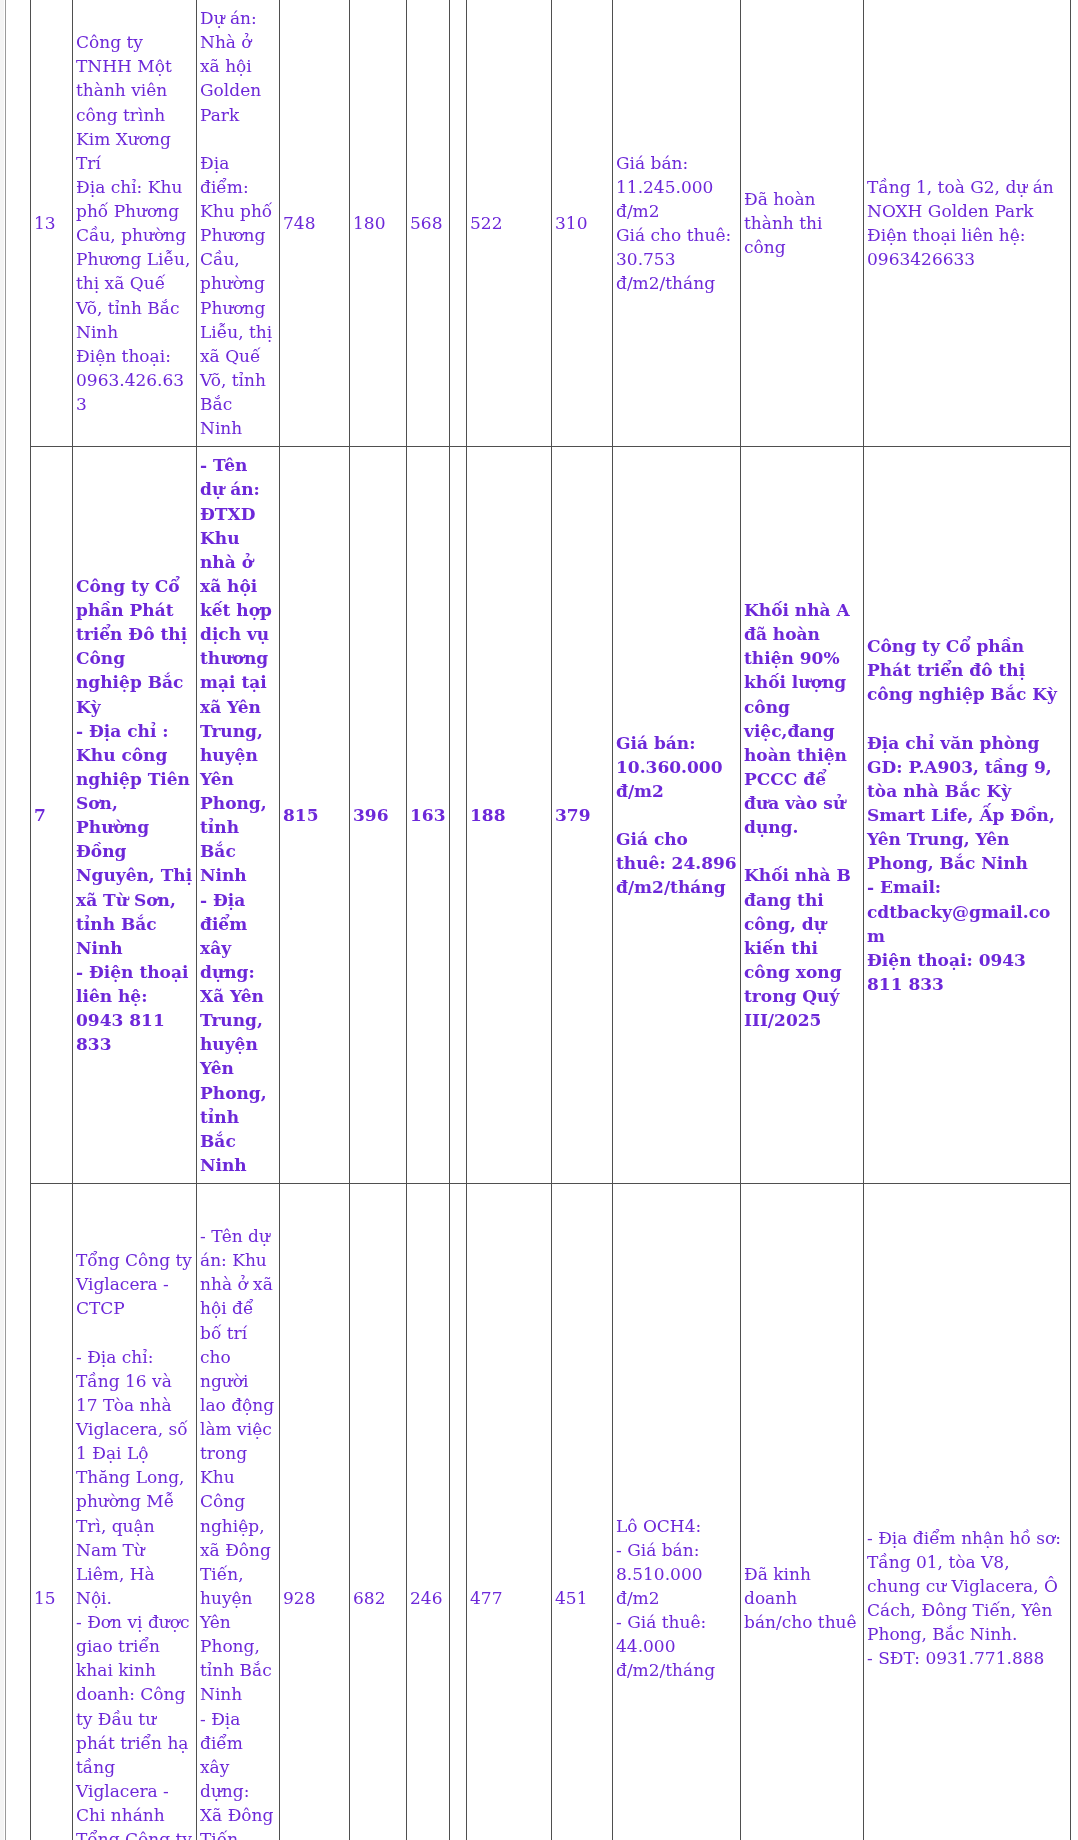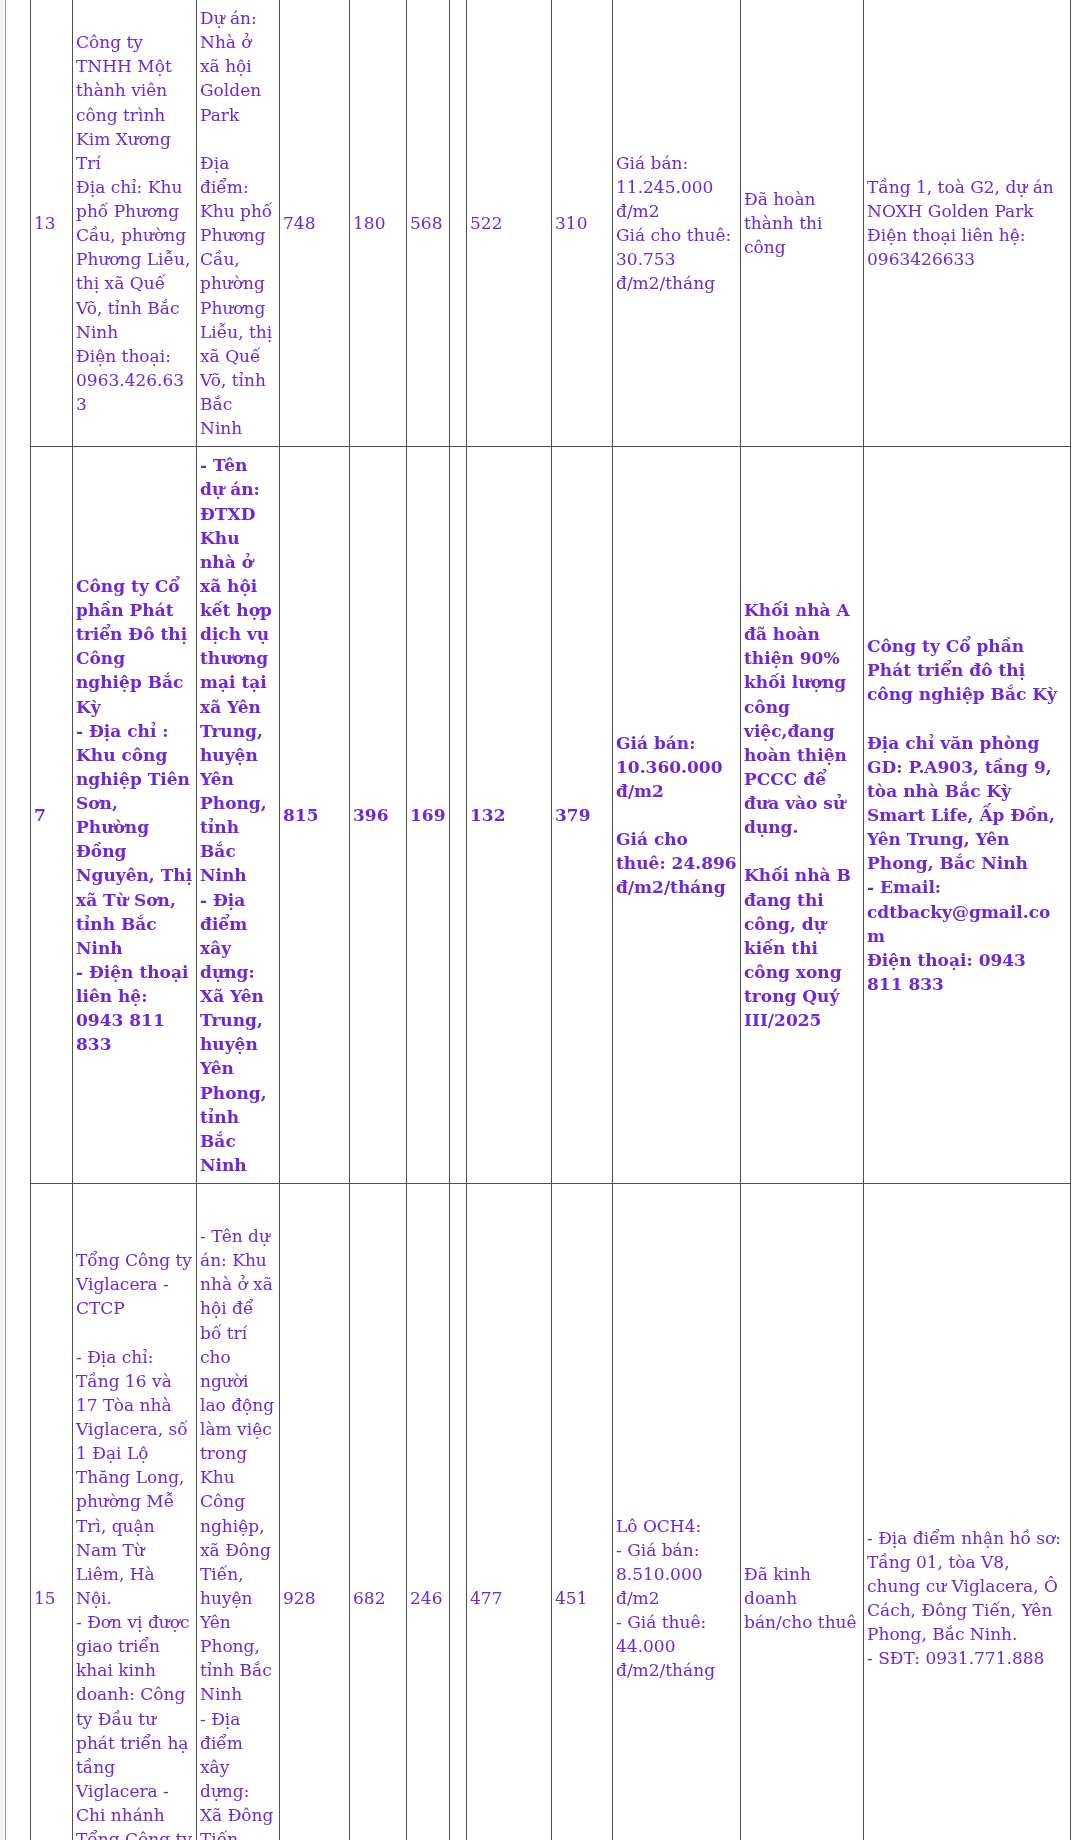--- a/index.html
+++ b/index.html
@@ -95,23 +95,23 @@
       </tr>
       <tr class="row-14">
         <td>7</td>
         <td>Công ty Cổ phần Phát triển Đô thị Công nghiệp Bắc Kỳ
 - Địa chỉ : Khu công nghiệp Tiên Sơn, Phường Đồng Nguyên, Thị xã Từ Sơn, tỉnh Bắc Ninh
 - Điện thoại liên hệ: 0943 811 833</td>
         <td>- Tên dự án: ĐTXD Khu nhà ở xã hội kết hợp dịch vụ thương mại tại xã Yên Trung, huyện Yên Phong, tỉnh Bắc Ninh
 - Địa điểm xây dựng: Xã Yên Trung, huyện Yên Phong, tỉnh Bắc Ninh</td>
         <td>815</td>
         <td>396</td>
-        <td>169</td>
+        <td>163</td>
         <td></td>
-        <td>132</td>
+        <td>188</td>
         <td>379</td>
         <td>Giá bán: 10.360.000 đ/m2
 
 Giá cho thuê: 24.896 đ/m2/tháng</td>
         <td>Khối nhà A đã hoàn thiện 90% khối lượng công việc,đang hoàn thiện PCCC để đưa vào sử dụng.
 
 Khối nhà B đang thi công, dự kiến thi công xong trong Quý III/2025</td>
         <td>Công ty Cổ phần Phát triển đô thị công nghiệp Bắc Kỳ
 
 Địa chỉ văn phòng GD: P.A903, tầng 9, tòa nhà Bắc Kỳ Smart Life, Ấp Đồn, Yên Trung, Yên Phong, Bắc Ninh

